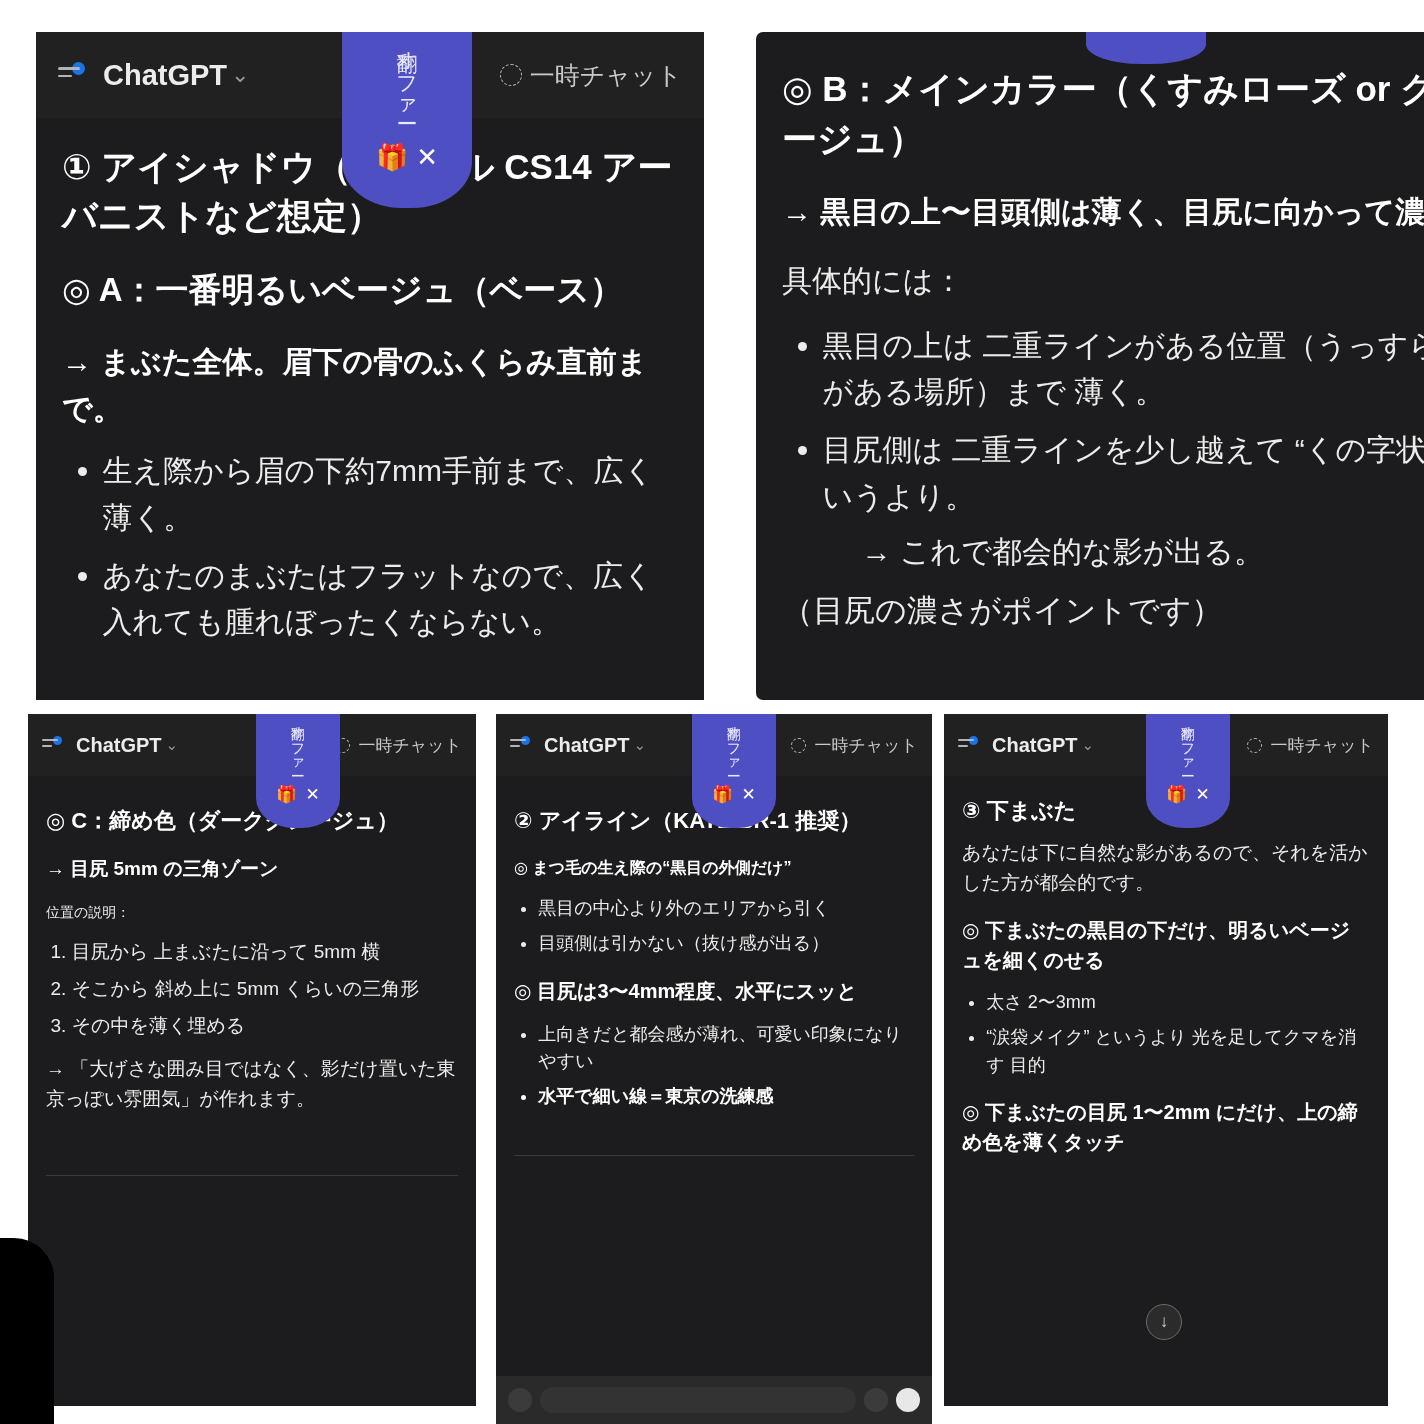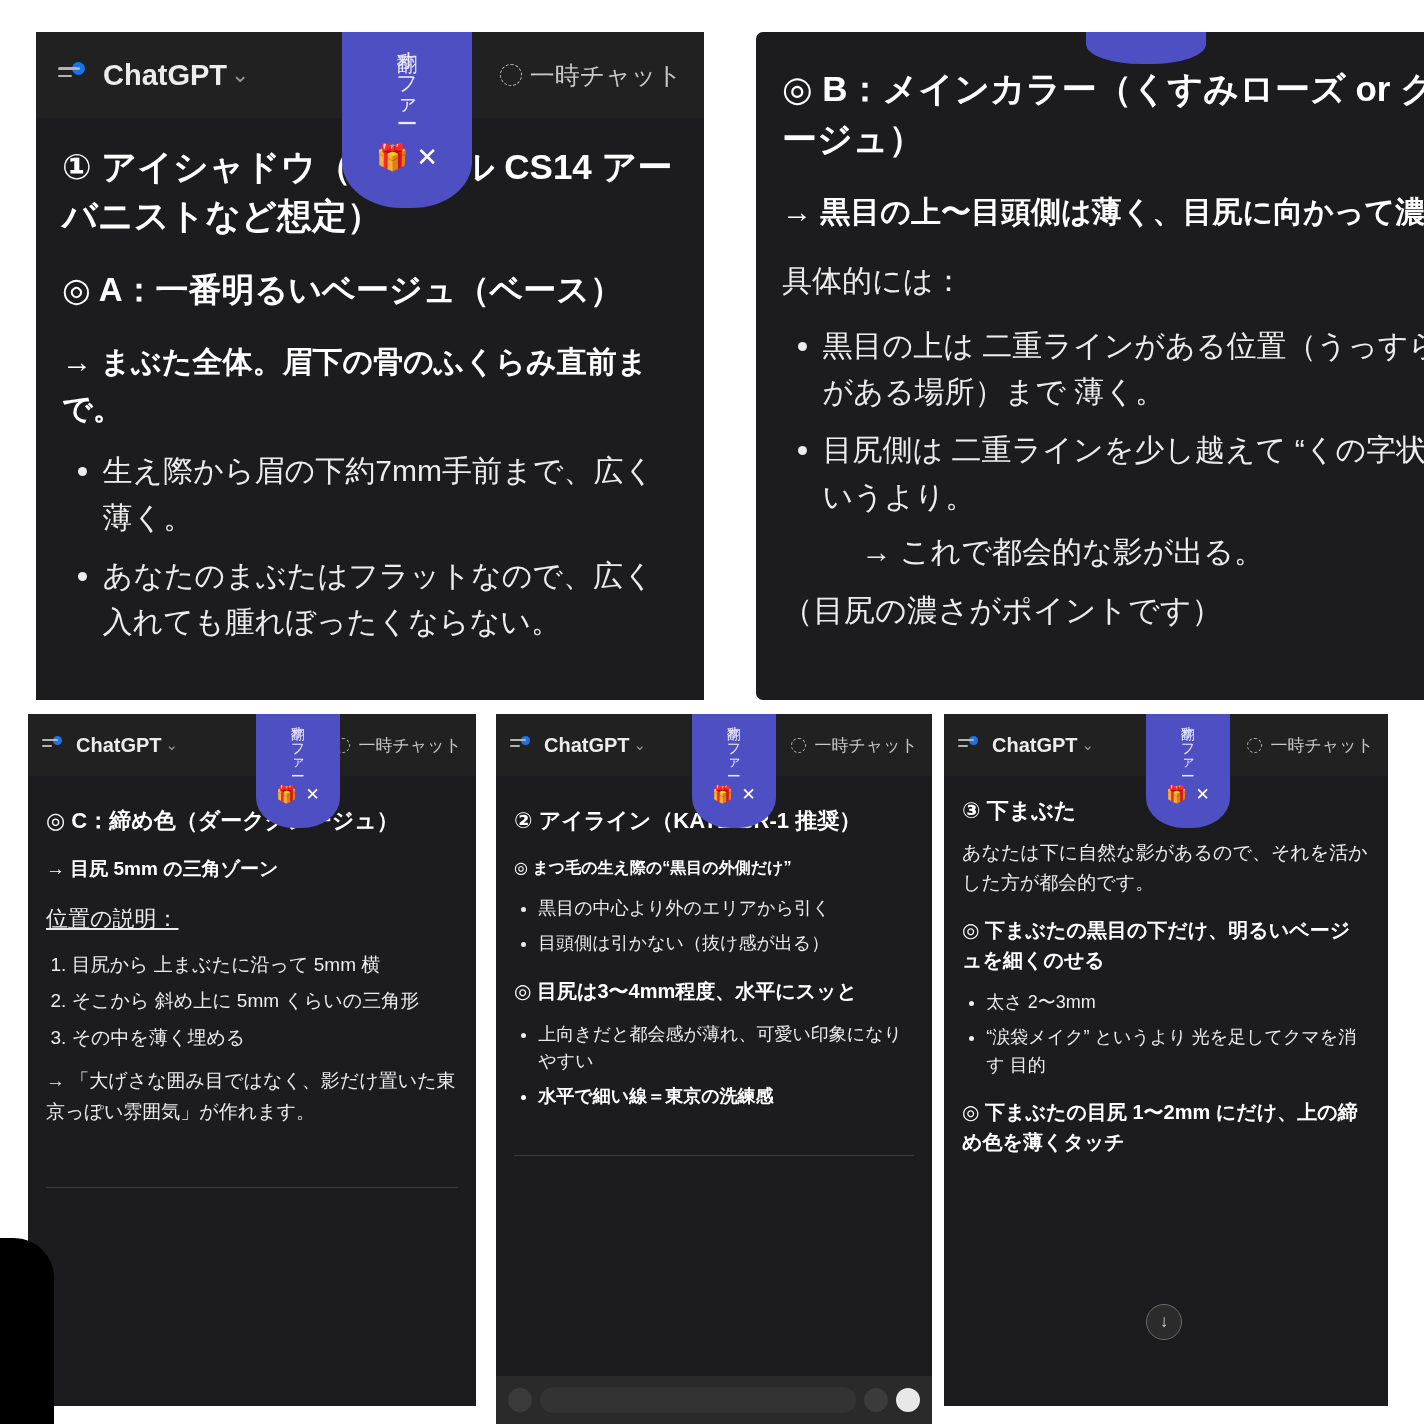--- a/index.html
+++ b/index.html
@@ -242,21 +242,21 @@
       <span style="flex:1"></span>
       <span class="tb-right" style="font-size:17px;">
         <span class="dashed-circle" style="width:15px;height:15px;"></span>
         <span>一時チャット</span>
       </span>
     </div>
 
     <div class="content" style="padding:14px 18px 0 18px; font-size:19px; line-height:1.55;">
       <div class="h-line" style="font-size:22px;margin:14px 0 16px 0;">◎ C：締め色（ダークグレージュ）</div>
       <div class="b" style="font-size:19px;margin:0 0 18px 0;">→ 目尻 5mm の三角ゾーン</div>
-      <div class="p" style="font-size:22px;margin:7px 0 14px 0;text-decoration:underline;">位置の説明：</div>
+      <div class="p" style="font-size:14px;margin:7px 0 14px 0;">位置の説明：</div>
       <ol class="num" style="font-size:19px;">
         <li>目尻から 上まぶたに沿って 5mm 横</li>
         <li>そこから 斜め上に 5mm くらいの三角形</li>
         <li>その中を薄く埋める</li>
       </ol>
       <div class="p" style="font-size:19px;margin-top:14px;line-height:1.6;">→ 「大げさな囲み目ではなく、影だけ置いた東京っぽい雰囲気」が作れます。</div>
       <div class="divider" style="margin-top:60px;"></div>
     </div>
 
     <div class="purple-pill" style="left:228px; top:-22px; width:84px; height:136px; padding-top:24px;">

